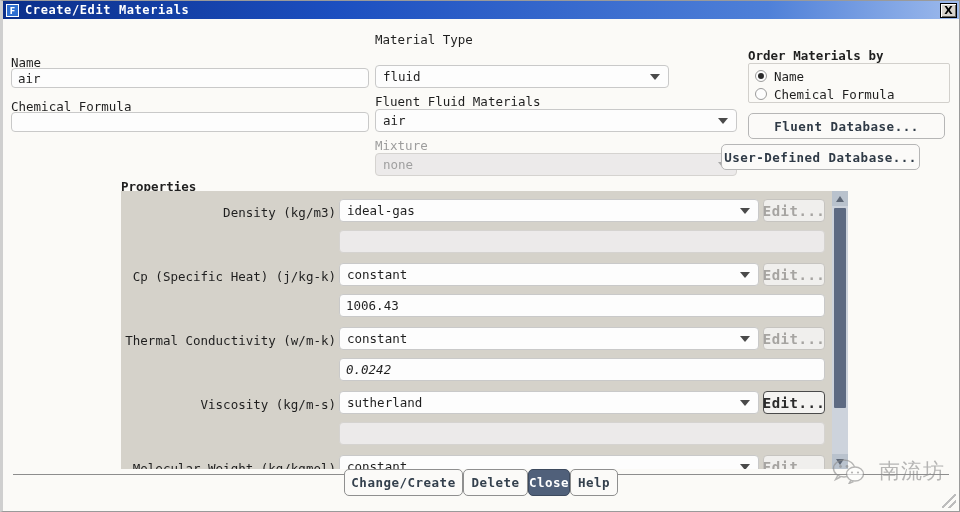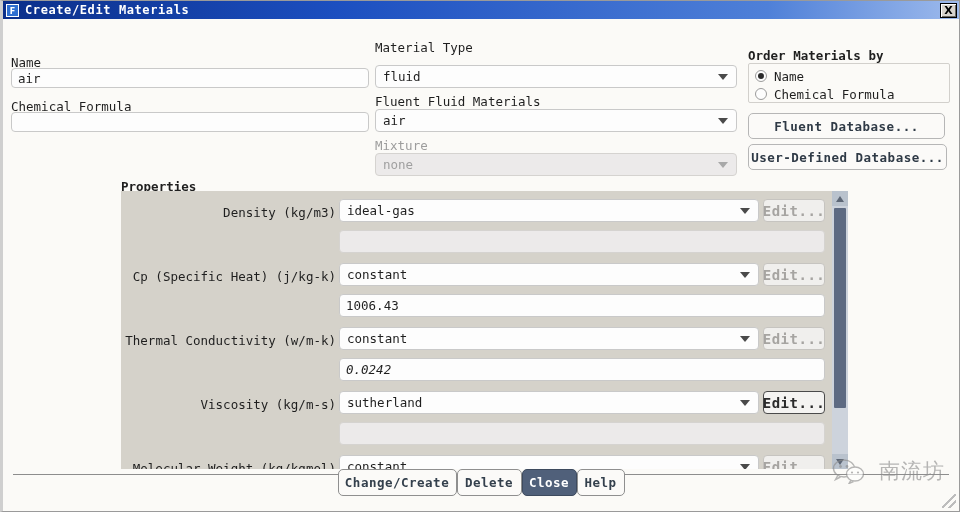--- a/index.html
+++ b/index.html
@@ -310,22 +310,22 @@
   </div>
 
   <div class="content">
 
     <div class="lbl abs" style="left:8px; top:36px;">Name</div>
     <div class="field abs" style="left:8px; top:49px; width:358px; height:20px;">air</div>
 
     <div class="lbl abs" style="left:8px; top:80px;">Chemical Formula</div>
     <div class="field abs" style="left:8px; top:93px; width:358px; height:20px;"></div>
 
-    <div class="lbl abs" style="left:372px; top:21px;">Material Type</div>
-    <div class="combo abs" style="left:372px; top:46px; width:362px; height:23px;gap:44px;">
+    <div class="lbl abs" style="left:372px; top:13px;">Material Type</div>
+    <div class="combo abs" style="left:372px; top:46px; width:294px; height:23px;gap:44px;">
       <span class="cval">fluid</span>
       <span class="arrow"></span>
     </div>
 
     <div class="lbl abs" style="left:372px; top:75px;">Fluent Fluid Materials</div>
     <div class="combo abs" style="left:372px; top:90px; width:362px; height:23px;">
       <span class="cval">air</span>
       <span class="arrow"></span>
     </div>
 
@@ -342,21 +342,21 @@
         <span class="radio checked"></span>
         <span class="lbl">Name</span>
       </div>
       <div class="radio-row" style="margin:0 0 0 6px;">
         <span class="radio"></span>
         <span class="lbl">Chemical Formula</span>
       </div>
     </div>
 
     <div class="btn soft abs" style="left:745px; top:94px; width:197px; height:26px;">Fluent Database...</div>
-    <div class="btn soft abs" style="left:745px; top:125px; width:199px; height:26px;">User-Defined Database...</div>
+    <div class="btn soft abs" style="left:718px; top:125px; width:199px; height:26px;">User-Defined Database...</div>
 
     <div class="props-title">Properties</div>
 
     <div class="props-panel">
 
       <div class="prop-label" style="left:0; top:14px; width:215px;">Density (kg/m3)</div>
       <div class="combo" style="position:absolute; left:218px; top:8px; width:420px; height:23px;">
         <span class="cval">ideal-gas</span>
         <span class="arrow"></span>
       </div>
@@ -403,21 +403,21 @@
           <span class="tri-down"></span>
         </div>
       </div>
     </div>
 
     <div class="sep"></div>
 
     <div class="footer-btns">
       <div class="btn" style="width:119px; height:27px;">Change/Create</div>
       <div class="btn" style="width:65px; height:27px;">Delete</div>
-      <div class="btn primary" style="width:55px; height:27px;">Close</div>
+      <div class="btn primary" style="width:42px; height:27px;">Close</div>
       <div class="btn" style="width:48px; height:27px;">Help</div>
     </div>
 
     <div class="watermark">
       <svg width="34" height="26" viewBox="0 0 34 26">
         <ellipse cx="12" cy="10.5" rx="10.5" ry="8.5" fill="none" stroke="#8c8c8c" stroke-width="1.4"></ellipse>
         <path d="M6 17 L3.5 21.5 L8.5 19" fill="none" stroke="#8c8c8c" stroke-width="1.4"></path>
         <circle cx="8.5" cy="8.5" r="1.4" fill="#8c8c8c"></circle>
         <circle cx="15" cy="8.5" r="1.4" fill="#8c8c8c"></circle>
         <ellipse cx="23" cy="16" rx="8.5" ry="7" fill="#ffffff" stroke="#8c8c8c" stroke-width="1.4"></ellipse>

